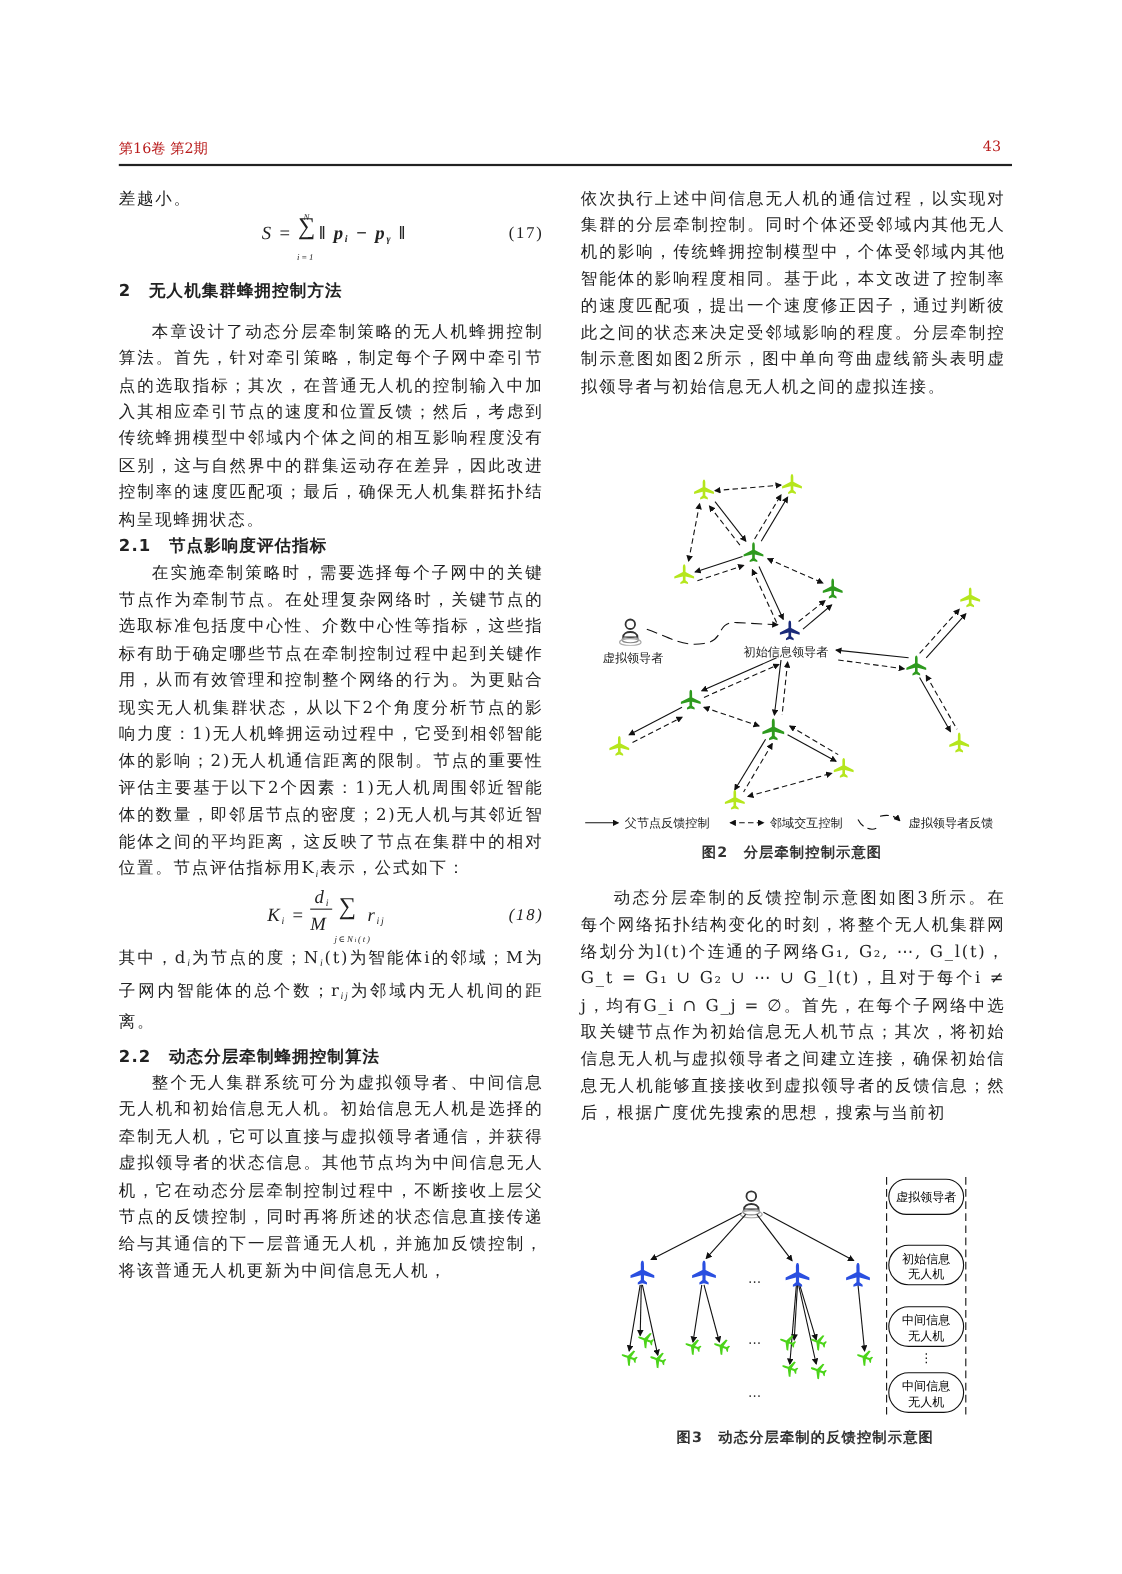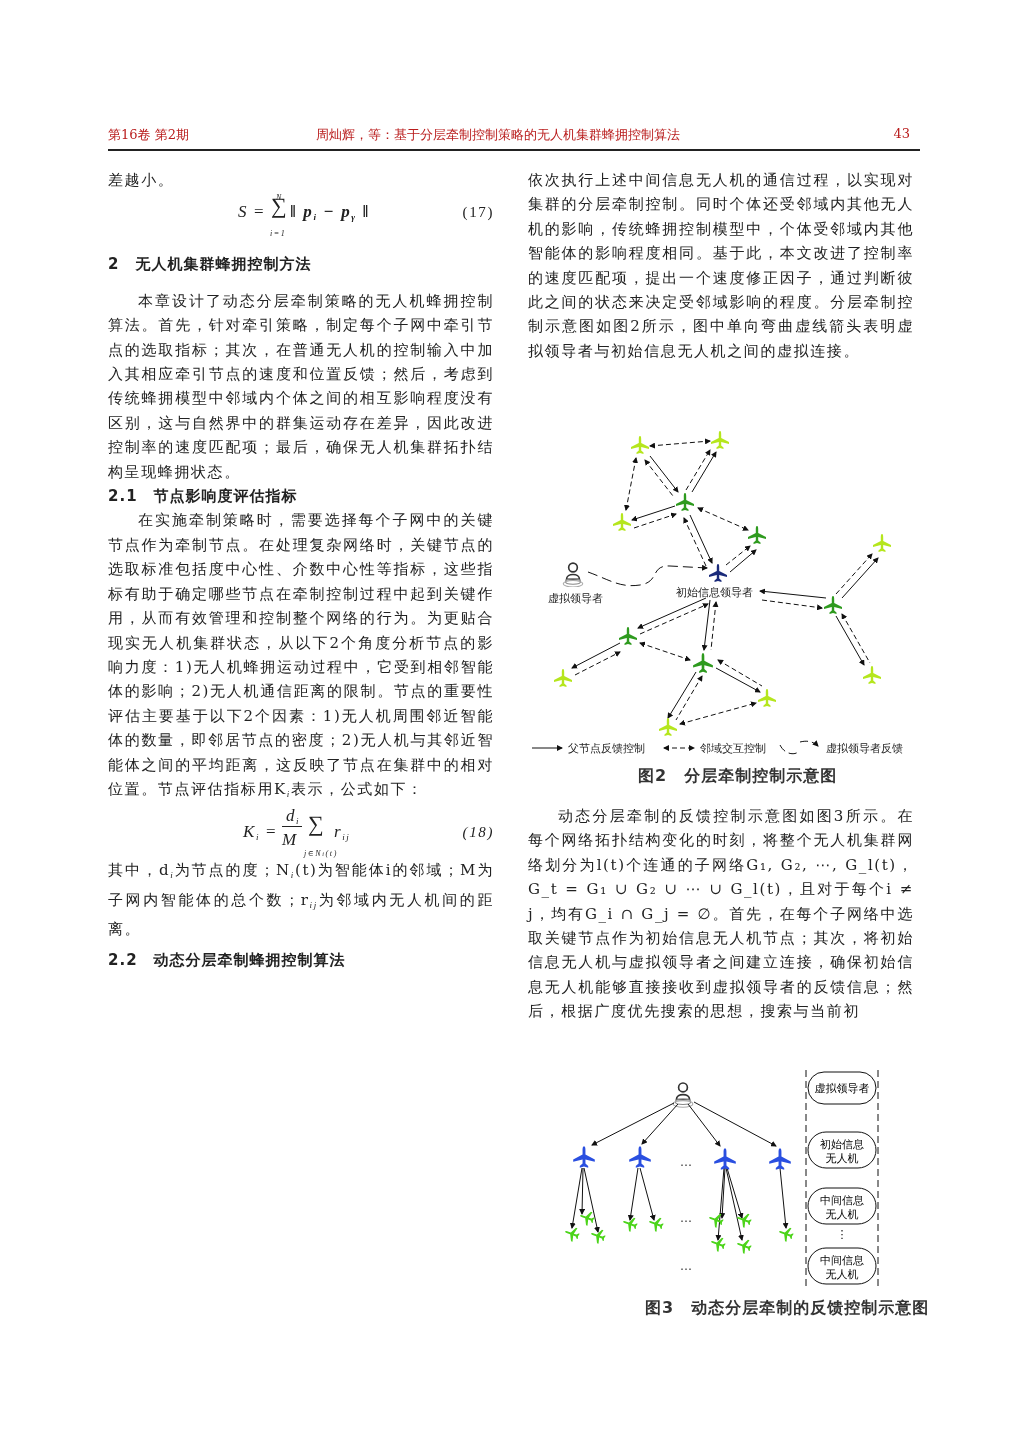--- a/index.html
+++ b/index.html
@@ -9,29 +9,28 @@
   .hdr span{position:absolute;top:0;}
   .hdr-rule{position:absolute;left:108px;top:149px;width:812px;height:2px;background:#222;}
   .col{position:absolute;font-size:15px;line-height:24.4px;letter-spacing:1.6px;text-align:justify;}
   .col p{margin:0;}
   .ind{text-indent:2em;}
   .sec{font-family:"DejaVu Sans","Liberation Sans",sans-serif;font-weight:bold;font-size:15px;letter-spacing:1px;margin:0;}
   .eq{position:relative;height:44px;font-family:"Liberation Serif","DejaVu Serif",serif;font-style:italic;font-size:17px;}
   .eq .num{position:absolute;right:0;font-style:normal;font-size:15px;}
   .math{font-family:"Liberation Serif","DejaVu Serif",serif;font-style:italic;}
   .sub{font-size:9px;vertical-align:-3px;}
-  .cap{position:absolute;font-family:"DejaVu Sans","Liberation Sans",sans-serif;font-weight:bold;font-size:16px;letter-spacing:1px;color:#333;}
+  .cap{position:absolute;font-family:"DejaVu Sans","Liberation Sans",sans-serif;font-weight:bold;font-size:13px;letter-spacing:1px;color:#333;}
   svg text{font-family:"DejaVu Sans","Liberation Sans",sans-serif;}
 </style>
 </head>
 <body>
 
 <div class="hdr">
   <span style="left:0">第16卷 第2期</span>
-  <span style="left:208px">周灿辉，等：基于分层牵制控制策略的无人机集群蜂拥控制算法</span>
   <span style="right:10px">43</span>
 </div>
 <div class="hdr-rule"></div>
 
 <div class="col" style="left:108px;top:168px;width:386px;">
   <p>差越小。</p>
   <div class="eq">
     <span style="position:absolute;left:130px;top:8px;">S</span>
     <span style="position:absolute;left:146px;top:8px;font-style:normal;">=</span>
     <span style="position:absolute;left:163px;top:2px;font-style:normal;font-size:22px;">∑</span>
@@ -55,20 +54,21 @@
     <span style="position:absolute;left:174px;top:20px;width:20px;height:1px;background:#222;"></span>
     <span style="position:absolute;left:174px;top:22px;">M</span>
     <span style="position:absolute;left:200px;top:6px;font-style:normal;font-size:22px;">∑</span>
     <span style="position:absolute;left:196px;top:36px;font-size:8px;"><span>j∈N</span><span style="font-size:6px">i</span><span>(t)</span></span>
     <span style="position:absolute;left:226px;top:14px;"><span>r</span><span class="sub">ij</span></span>
     <span class="num" style="top:14px;font-style:italic;">(18)</span>
   </div>
   <p><span>其中，d</span><span class="sub math">i</span><span>为节点的度；N</span><span class="sub math">i</span><span>(t)为智能体i的邻域；M为子网内智能体的总个数；r</span><span class="sub math">ij</span><span>为邻域内无人机间的距离。</span></p>
   <div style="height:6px"></div>
   <p class="sec">2.2　动态分层牵制蜂拥控制算法</p>
+  <p class="ind">整个无人集群系统可分为虚拟领导者、中间信息无人机和初始信息无人机。初始信息无人机是选择的牵制无人机，它可以直接与虚拟领导者通信，并获得虚拟领导者的状态信息。其他节点均为中间信息无人机，它在动态分层牵制控制过程中，不断接收上层父节点的反馈控制，同时再将所述的状态信息直接传递给与其通信的下一层普通无人机，并施加反馈控制，将该普通无人机更新为中间信息无人机，</p>
 </div>
 
 <div class="col" style="left:528px;top:168px;width:386px;">
   <p>依次执行上述中间信息无人机的通信过程，以实现对集群的分层牵制控制。同时个体还受邻域内其他无人机的影响，传统蜂拥控制模型中，个体受邻域内其他智能体的影响程度相同。基于此，本文改进了控制率的速度匹配项，提出一个速度修正因子，通过判断彼此之间的状态来决定受邻域影响的程度。分层牵制控制示意图如图2所示，图中单向弯曲虚线箭头表明虚拟领导者与初始信息无人机之间的虚拟连接。</p>
 </div>
 
 <svg style="position:absolute;left:0;top:0;" width="1020" height="1431">
   <defs>
     <marker id="ah" markerWidth="6" markerHeight="6" refX="5" refY="3" orient="auto">
       <path d="M0,0 L6,3 L0,6 z" fill="#111"></path>
@@ -207,13 +207,13 @@
     <text x="842" y="1278" font-size="11" text-anchor="middle">无人机</text>
   </g>
 </svg>
 
 <div class="cap" style="left:638px;top:766px;">图2　分层牵制控制示意图</div>
 
 <div class="col" style="left:528px;top:804px;width:386px;">
   <p class="ind">动态分层牵制的反馈控制示意图如图3所示。在每个网络拓扑结构变化的时刻，将整个无人机集群网络划分为l(t)个连通的子网络G₁, G₂, ⋯, G_l(t)，G_t = G₁ ∪ G₂ ∪ ⋯ ∪ G_l(t)，且对于每个i ≠ j，均有G_i ∩ G_j = ∅。首先，在每个子网络中选取关键节点作为初始信息无人机节点；其次，将初始信息无人机与虚拟领导者之间建立连接，确保初始信息无人机能够直接接收到虚拟领导者的反馈信息；然后，根据广度优先搜索的思想，搜索与当前初</p>
 </div>
 
-<div class="cap" style="left:628px;top:1298px;padding-left:17px;">图3　动态分层牵制的反馈控制示意图</div>
+<div class="cap" style="left:598px;top:1298px;padding-left:17px;">图3　动态分层牵制的反馈控制示意图</div>
 
 </body></html>

